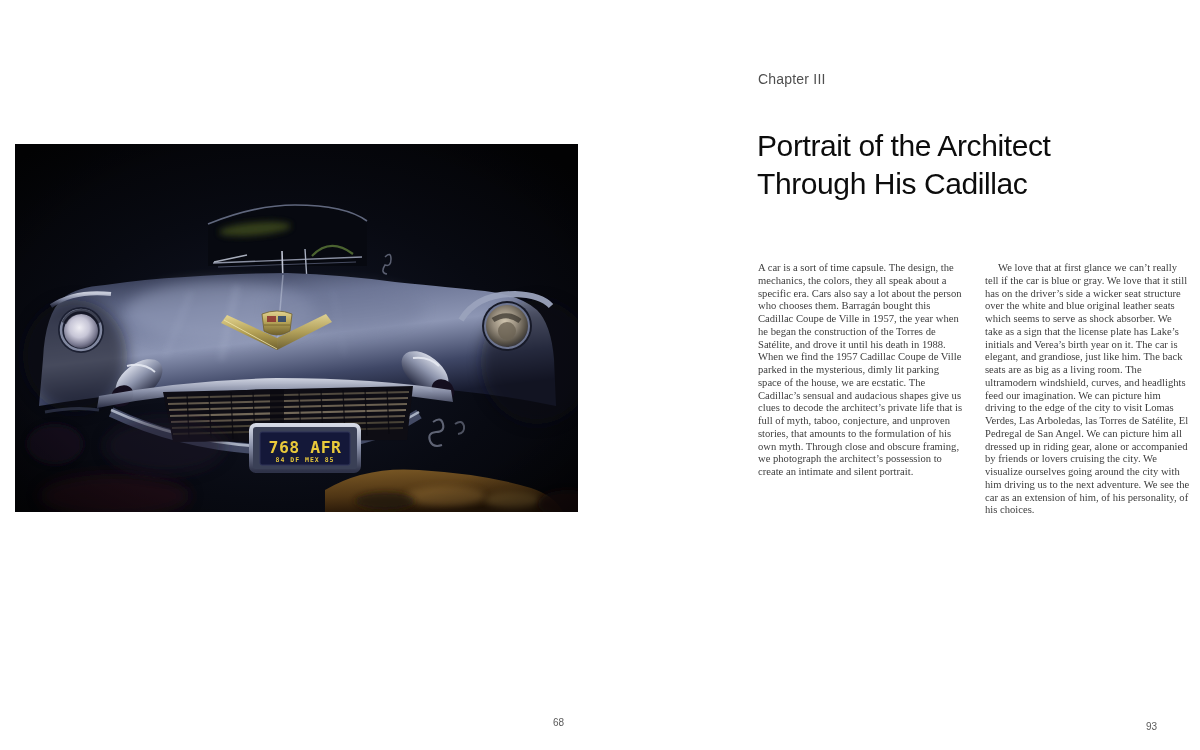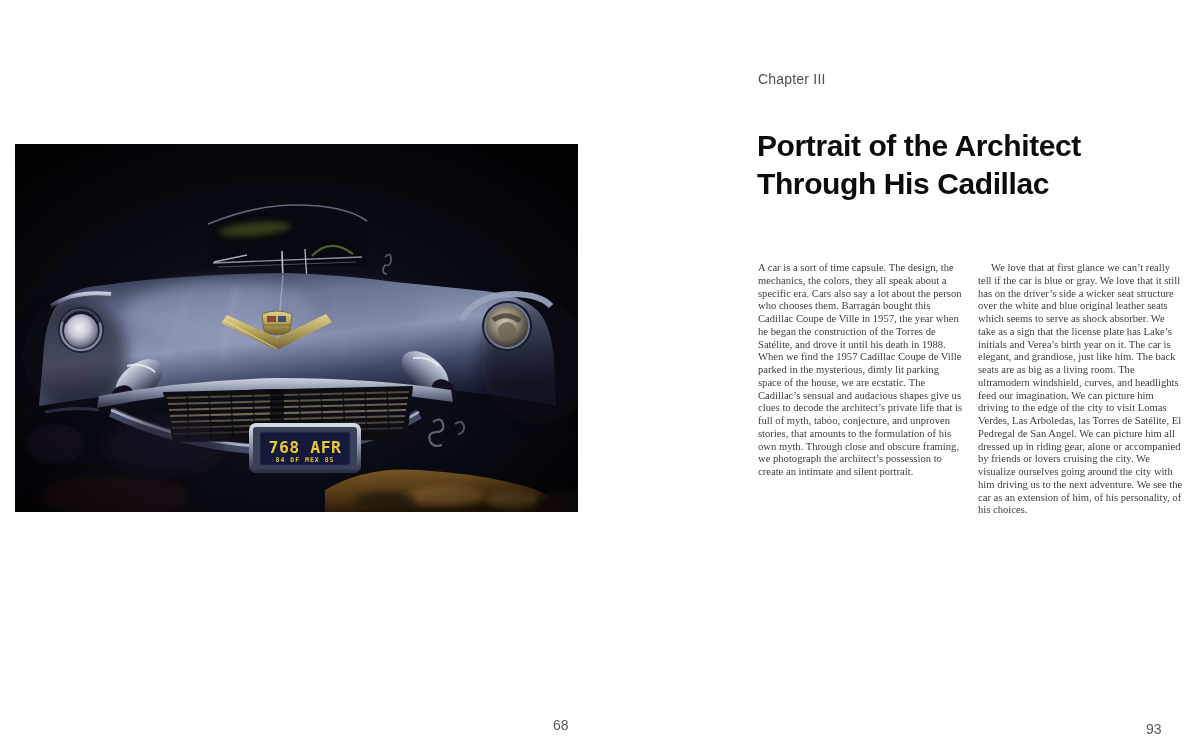--- a/index.html
+++ b/index.html
@@ -7,30 +7,30 @@
     position:relative;width:1200px;height:750px;background:#ffffff;overflow:hidden;
     font-family:"Liberation Sans",sans-serif;
   }
   .photo{position:absolute;left:15px;top:144px;width:563px;height:368px;}
   .photo svg{display:block;}
   .chapter{
     position:absolute;left:758px;top:71px;font-size:14px;color:#4f4f4f;letter-spacing:.2px;
   }
   .title{
     position:absolute;left:757px;top:127px;width:430px;
-    font-size:30px;line-height:38px;font-weight:700;letter-spacing:-.4px;color:#0c0c0c;
+    font-size:30px;line-height:38px;font-weight:400;letter-spacing:-.4px;color:#0c0c0c;
   }
   .columns{
-    position:absolute;left:758px;top:262px;display:flex;gap:14px;
+    position:absolute;left:758px;top:262px;display:flex;gap:21px;
     font-family:"Liberation Serif",serif;font-size:10.6px;line-height:12.75px;color:#3d3d3d;
   }
   .col{width:206px;}
   .col p{margin:0;}
   .col.second p{text-indent:13px;}
-  .pagenum{position:absolute;font-size:14px;color:#5a5a5a;}
+  .pagenum{position:absolute;font-size:10px;color:#5a5a5a;}
   .pagenum.left{left:553px;top:717px;}
   .pagenum.right{left:1146px;top:721px;}
 </style>
 </head>
 <body>
 
 <div class="spread">
 
   <div class="photo">
     <svg viewBox="0 0 563 368" width="563" height="368" xmlns="http://www.w3.org/2000/svg">

